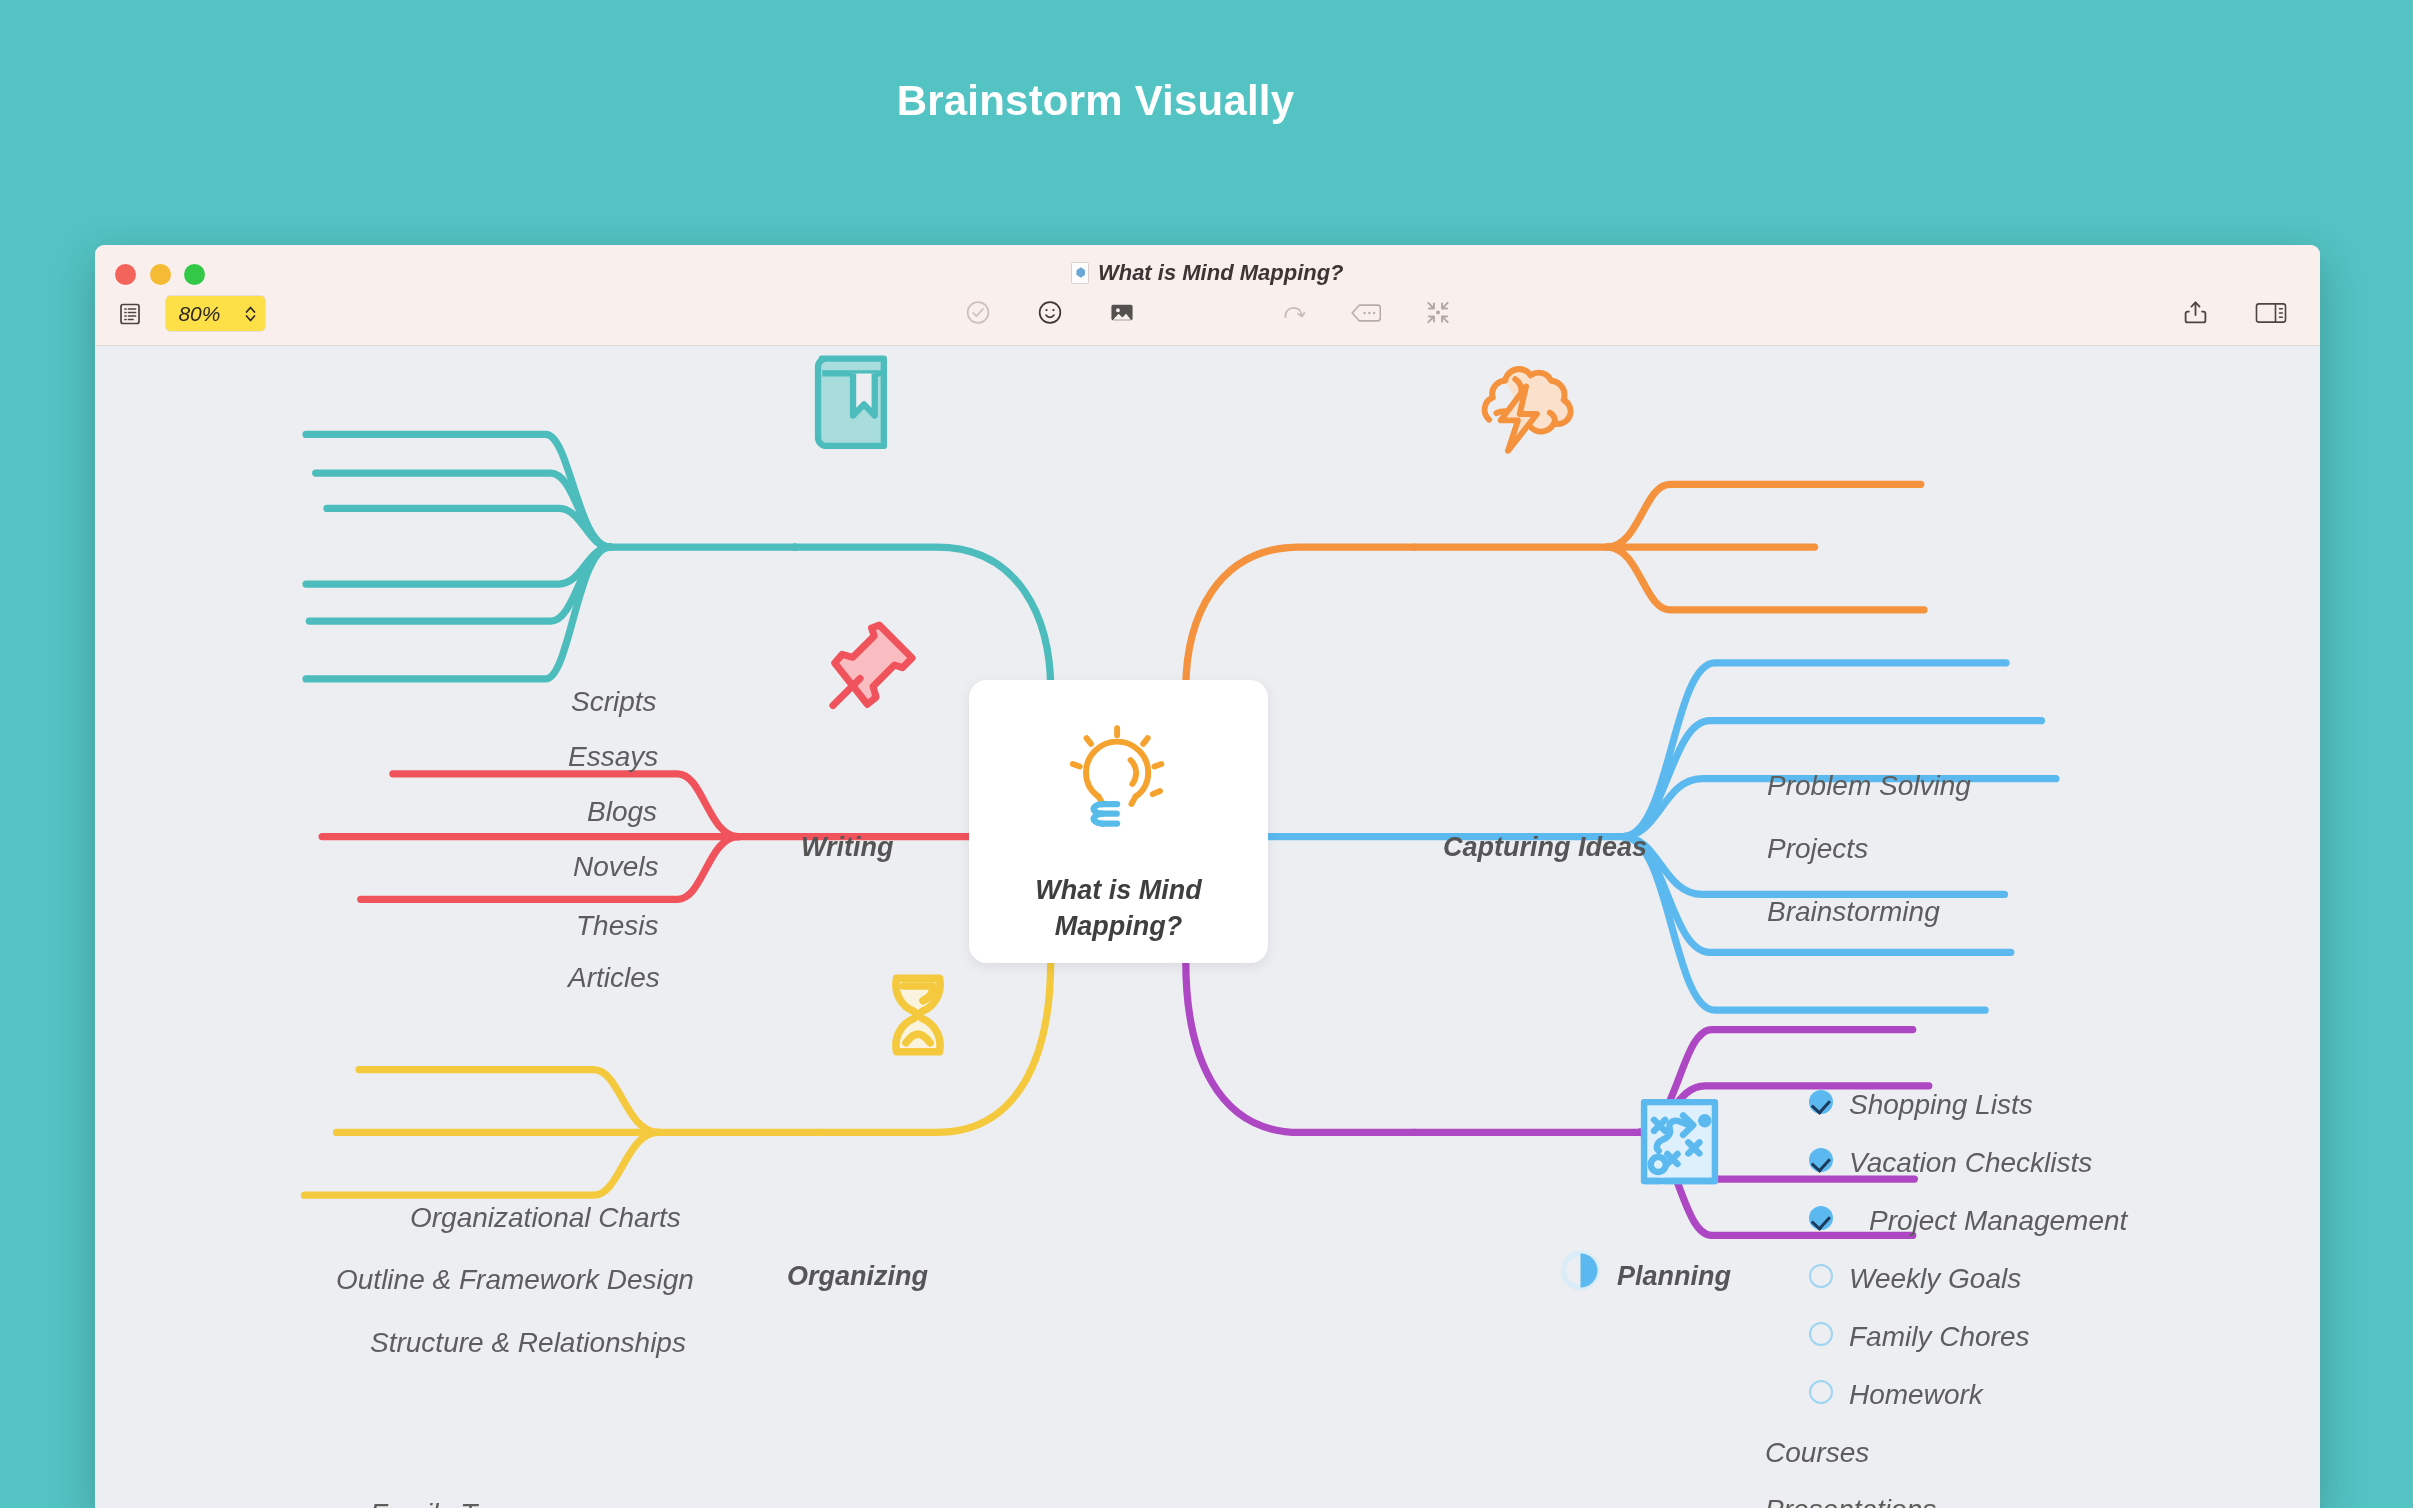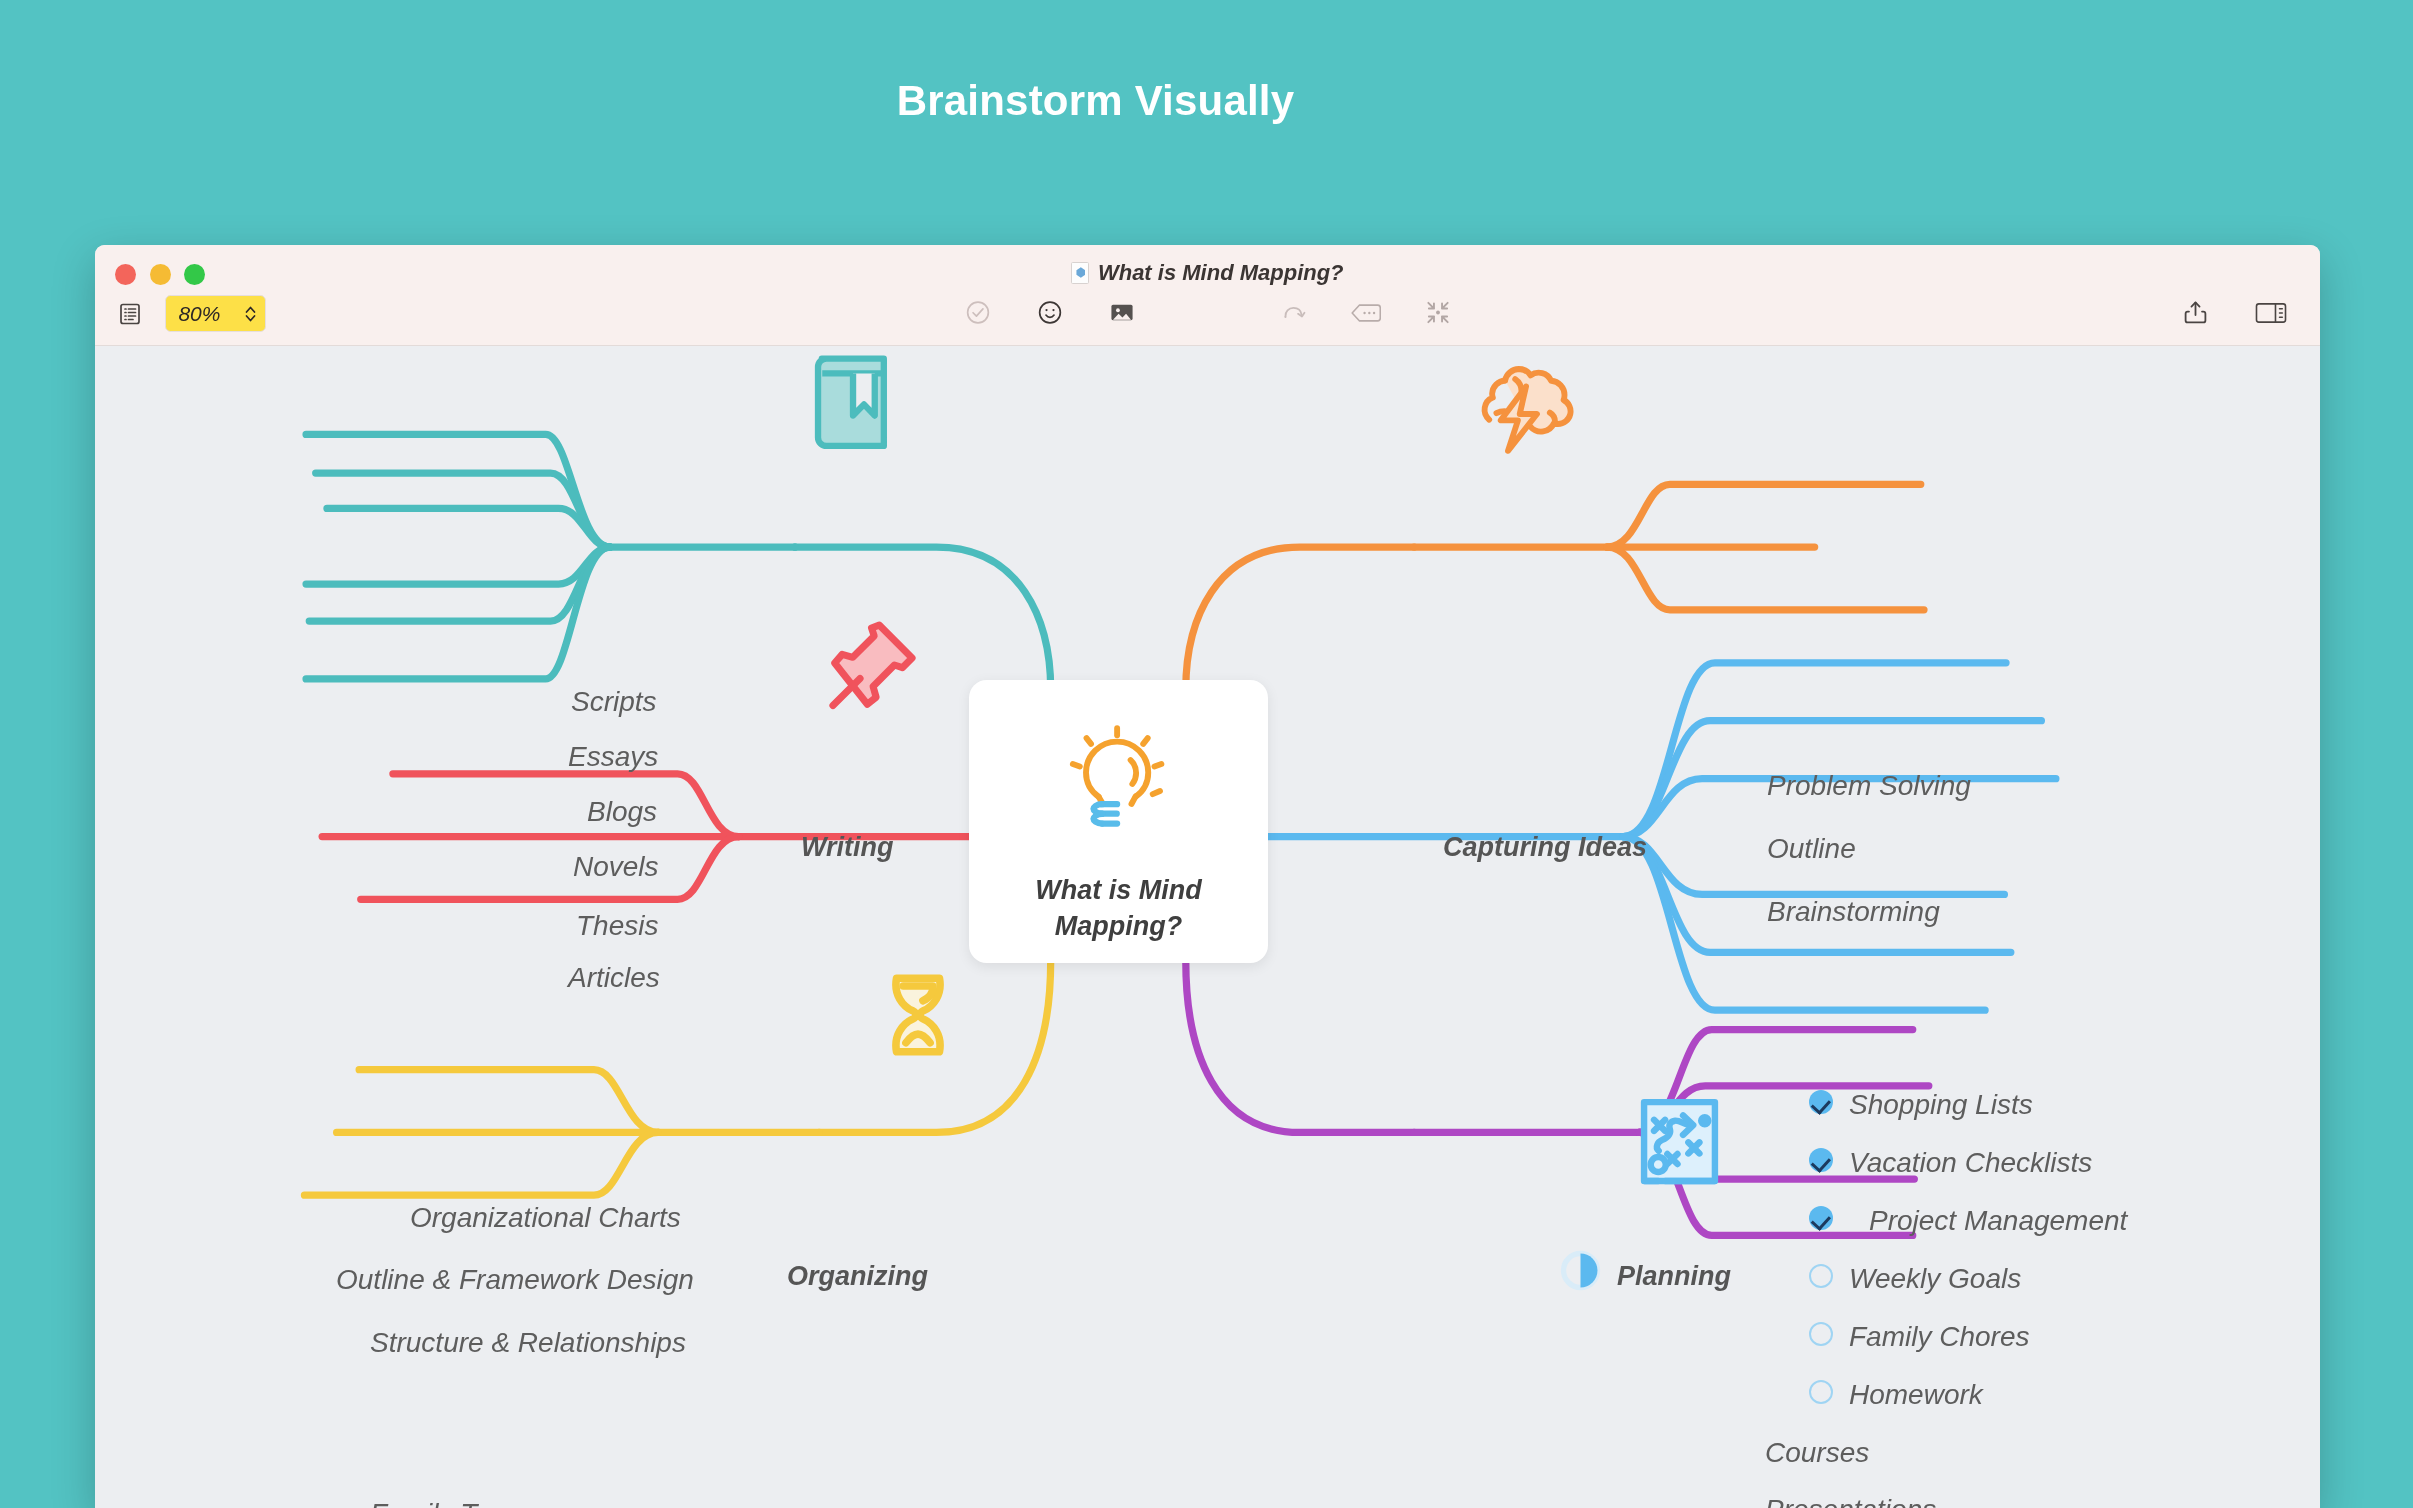--- a/index.html
+++ b/index.html
@@ -296,21 +296,21 @@
     <div class="node-label leaf-label" style="left:473px; top:618px;">Articles</div>
 
     <svg class="icon-abs" style="left:1377px; top:16px;" width="119" height="95" viewBox="0 0 52 42" fill="none" stroke="#f5923e" stroke-width="2.6" stroke-linejoin="round" stroke-linecap="round">
       <path d="M14.3 8.2a6.4 6.4 0 0 1 6.1-5.1c2.2 0 4.1 1.1 5.2 2.8a6 6 0 0 1 9.1 2.4 6.3 6.3 0 0 1 5.9 6.3c0 .8-.1 1.5-.4 2.2a5.6 5.6 0 0 1-2.5 10.6c-.6 0-1.3-.1-1.8-.3a6.2 6.2 0 0 1-10.3 1.6" fill="#fbe0cb"></path>
       <path d="M14.3 8.2A6.1 6.1 0 0 0 8.6 14c0 .6.1 1.2.3 1.7a5.8 5.8 0 0 0-1.6 9.8"></path>
       <path d="M18.8 7.6c1.7 1.2 2.8 3.2 2.8 5.4M34.1 22.4c1.4.8 2.3 2.3 2.3 4.1M10.5 22.6c1.1-.6 2.3-.9 3.6-.9"></path>
       <path d="M23.6 10.8L12.4 25.8h7.6L15.6 39.3 28.4 23h-7.6z" fill="#fbe0cb" stroke-linejoin="round"></path>
     </svg>
     <div class="node-label branch-label" style="left:1348px; top:488px;">Capturing Ideas</div>
     <div class="node-label leaf-label" style="left:1672px; top:426px;">Problem Solving</div>
-    <div class="node-label leaf-label" style="left:1672px; top:489px;">Outline</div>
+    <div class="node-label leaf-label" style="left:1672px; top:489px;">Projects</div>
     <div class="node-label leaf-label" style="left:1672px; top:552px;">Brainstorming</div>
 
     <svg class="icon-abs" style="left:730px; top:270px;" width="97" height="98" viewBox="0 0 44 44" fill="none" stroke="#f0535c" stroke-width="3.2" stroke-linejoin="round" stroke-linecap="round">
       <path d="M24.6 3.9l14.9 14.9-4.4 4.4-3.6-1.2-9.7 9.7 1.4 4.9-4 3.2L4.4 21.1l3.4-3.9 4.8 1.3 9.7-9.7-1.2-3.6z" fill="#f9bcc0"></path>
       <path d="M15.9 28.1L3.6 40.4"></path>
     </svg>
     <div class="node-label branch-label" style="left:692px; top:917px;">Organizing</div>
     <div class="node-label leaf-label" style="left:315px; top:858px;">Organizational Charts</div>
     <div class="node-label leaf-label" style="left:241px; top:920px;">Outline &amp; Framework Design</div>
     <div class="node-label leaf-label" style="left:275px; top:983px;">Structure &amp; Relationships</div>

